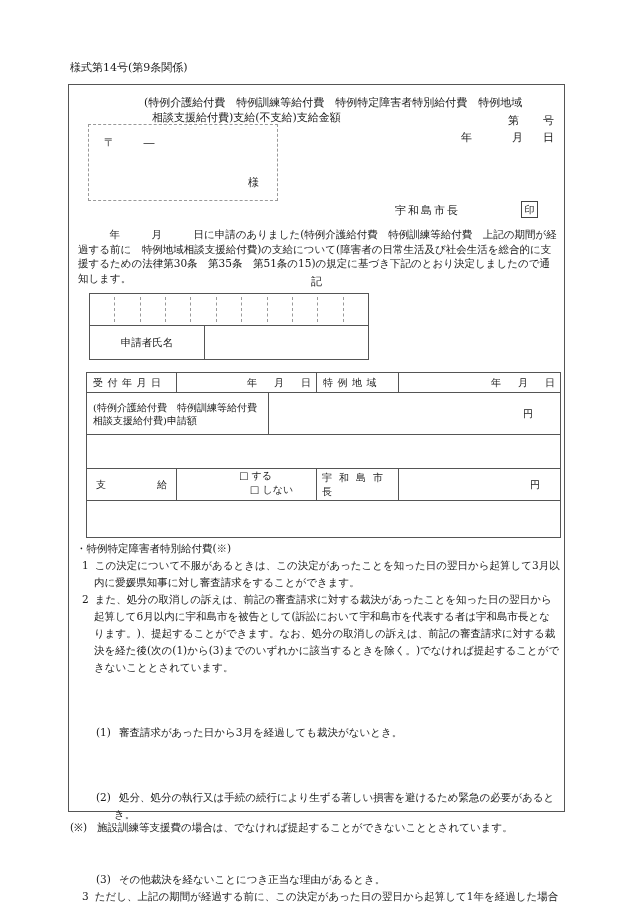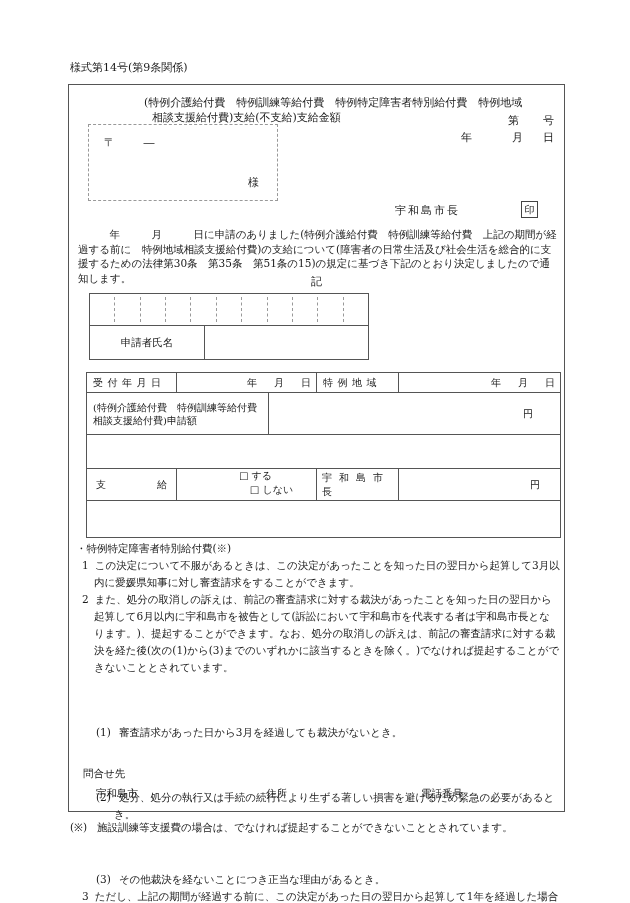--- a/index.html
+++ b/index.html
@@ -237,28 +237,20 @@
         <span class="note-no">(2)</span><span>処分、処分の執行又は手続の続行により生ずる著しい損害を避けるため緊急の必要があるとき。</span>
       </p>
       <p class="note-item sub">
         <span class="note-no">(3)</span><span>その他裁決を経ないことにつき正当な理由があるとき。</span>
       </p>
       <p class="note-item">
         <span class="note-no">3</span><span>ただし、上記の期間が経過する前に、この決定があった日の翌日から起算して1年を経過した場合は、原則として審査請求することができなくなり、また、審査請求に対する裁決があった日の翌日から起算して1年を経過した場合は、原則として決定の取消しの訴えを提起することができなくなります。</span>
       </p>
     </div>
 
-    <div class="contact">
-      <div class="contact-heading">問合せ先</div>
-      <div class="contact-row">
-        <span class="contact-city">宇和島市</span>
-        <span class="contact-address">住所</span>
-        <span class="contact-phone">電話番号</span>
-      </div>
-    </div>
 
   </div>
 
   <div class="footnote">
     <span class="fn-marker">(※)</span><span>施設訓練等支援費の場合は、でなければ提起することができないこととされています。</span>
   </div>
 
 </div>
 
 </body></html>

